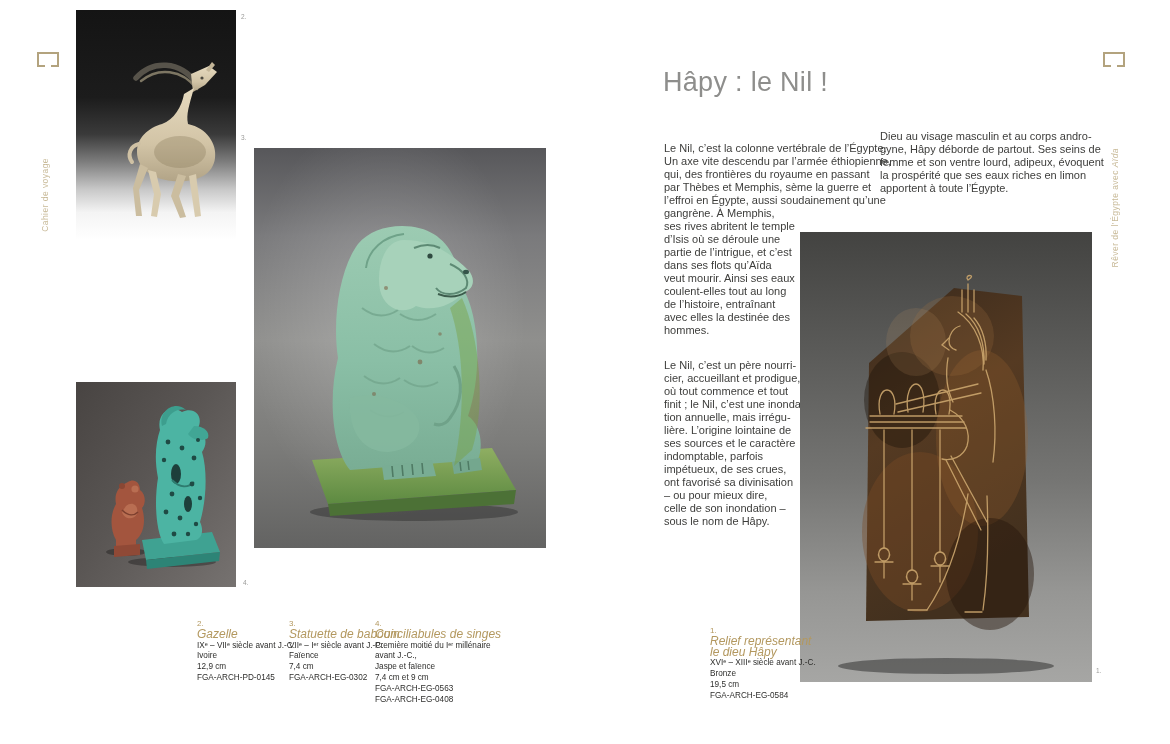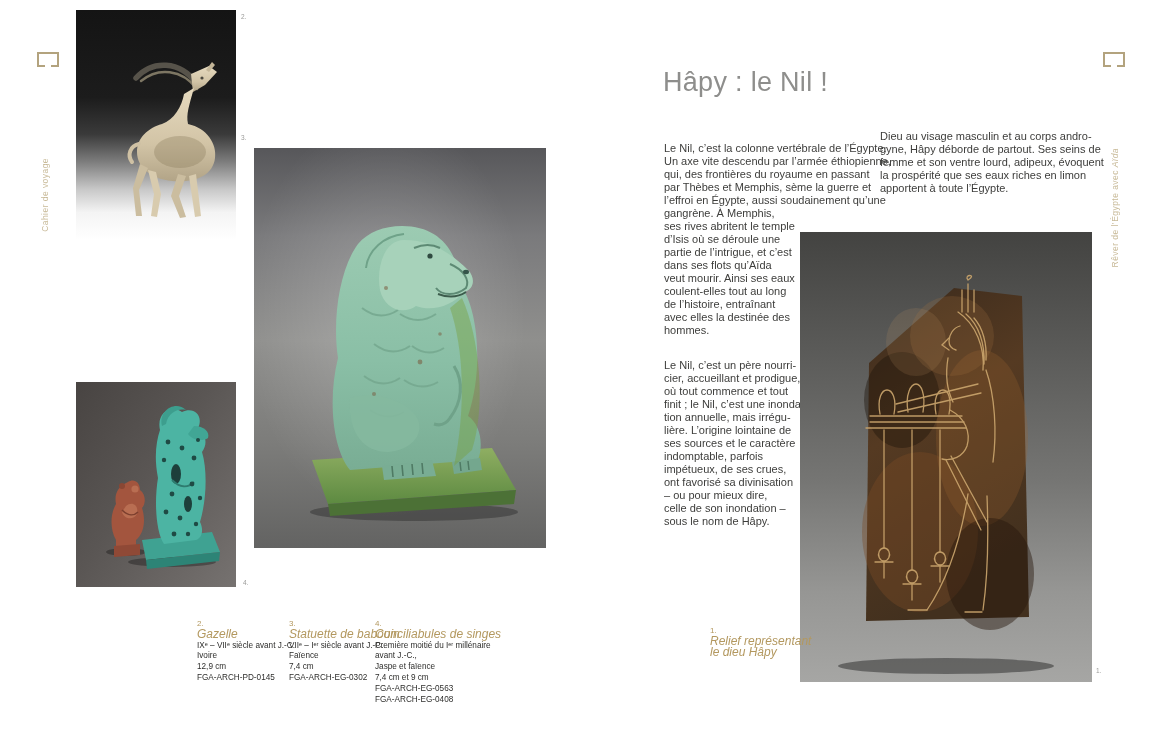--- a/index.html
+++ b/index.html
@@ -284,15 +284,19 @@
         <path d="M127,378 h-19 M182,380 h-17"></path>
       </g>
     </svg>
   </div>
   <div class="figmark" style="left:1096px;top:667px;">1.</div>
 
   <div class="caption right-page" style="left:710px;width:130px;">
     <div class="cap-num">1.</div>
     <div class="cap-title">Relief représentant
 le dieu Hâpy</div>
+    <div class="cap-details">XVIᵉ – XIIIᵉ siècle avant J.-C.
+Bronze
+19,5 cm
+FGA-ARCH-EG-0584</div>
   </div>
 
 </div>
 
 </body></html>

